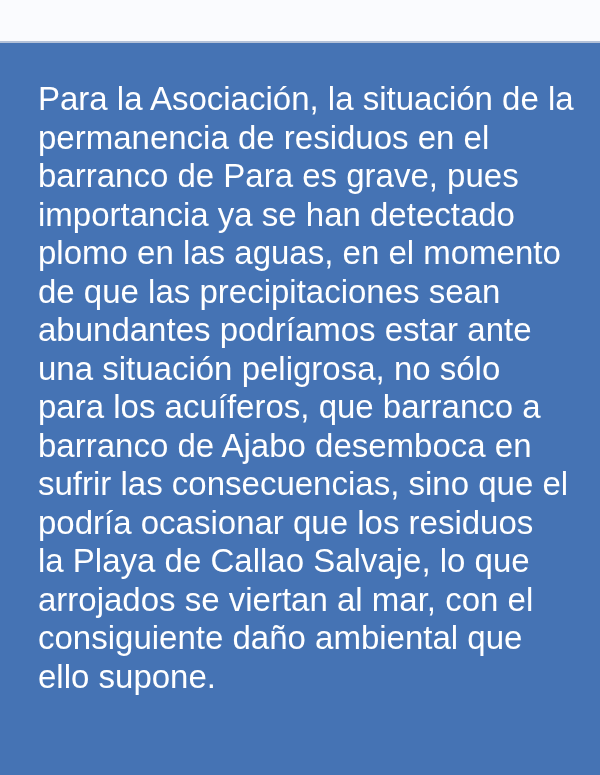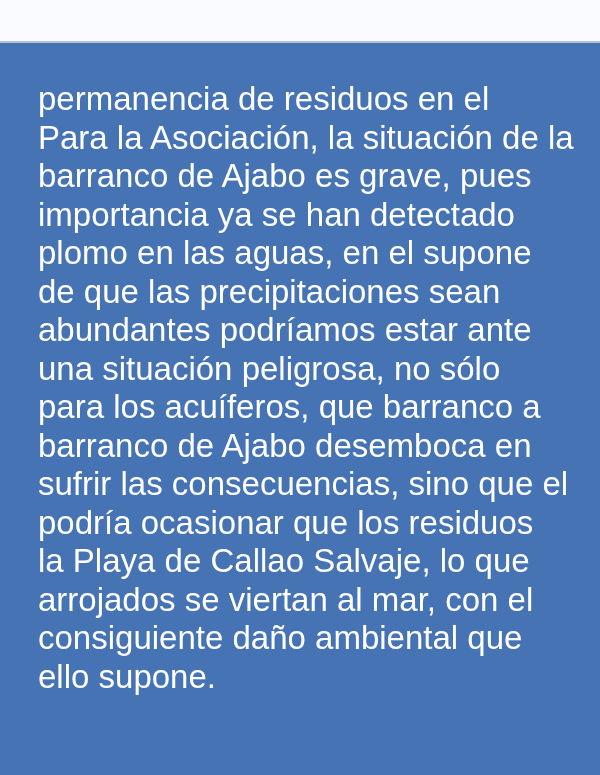--- a/index.html
+++ b/index.html
@@ -40,25 +40,25 @@
     color: var(--text-color);
     white-space: nowrap;
   }
 </style>
 </head>
 <body>
 
 <div class="page">
   <div class="quote-box">
     <div class="quote-text">
+      <div class="quote-line">Para la Asociación, la situación de la</div>
       <div class="quote-line">permanencia de residuos en el</div>
-      <div class="quote-line">Para la Asociación, la situación de la</div>
-      <div class="quote-line">barranco de Ajabo es grave, pues</div>
+      <div class="quote-line">barranco de Para es grave, pues</div>
       <div class="quote-line">importancia ya se han detectado</div>
-      <div class="quote-line">plomo en las aguas, en el supone</div>
+      <div class="quote-line">plomo en las aguas, en el momento</div>
       <div class="quote-line">de que las precipitaciones sean</div>
       <div class="quote-line">abundantes podríamos estar ante</div>
       <div class="quote-line">una situación peligrosa, no sólo</div>
       <div class="quote-line">para los acuíferos, que barranco a</div>
       <div class="quote-line">barranco de Ajabo desemboca en</div>
       <div class="quote-line">sufrir las consecuencias, sino que el</div>
       <div class="quote-line">podría ocasionar que los residuos</div>
       <div class="quote-line">la Playa de Callao Salvaje, lo que</div>
       <div class="quote-line">arrojados se viertan al mar, con el</div>
       <div class="quote-line">consiguiente daño ambiental que</div>

